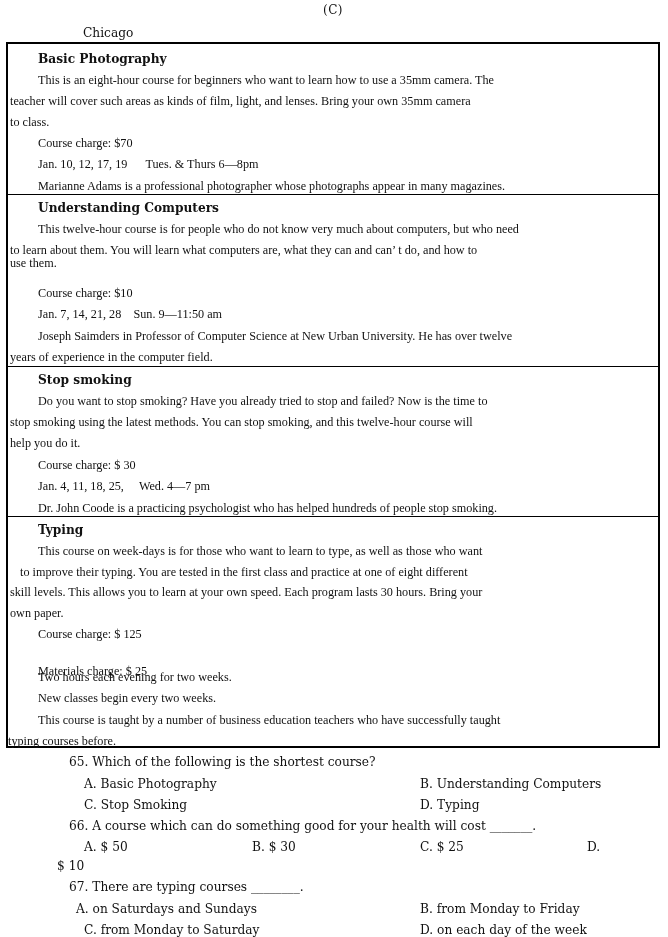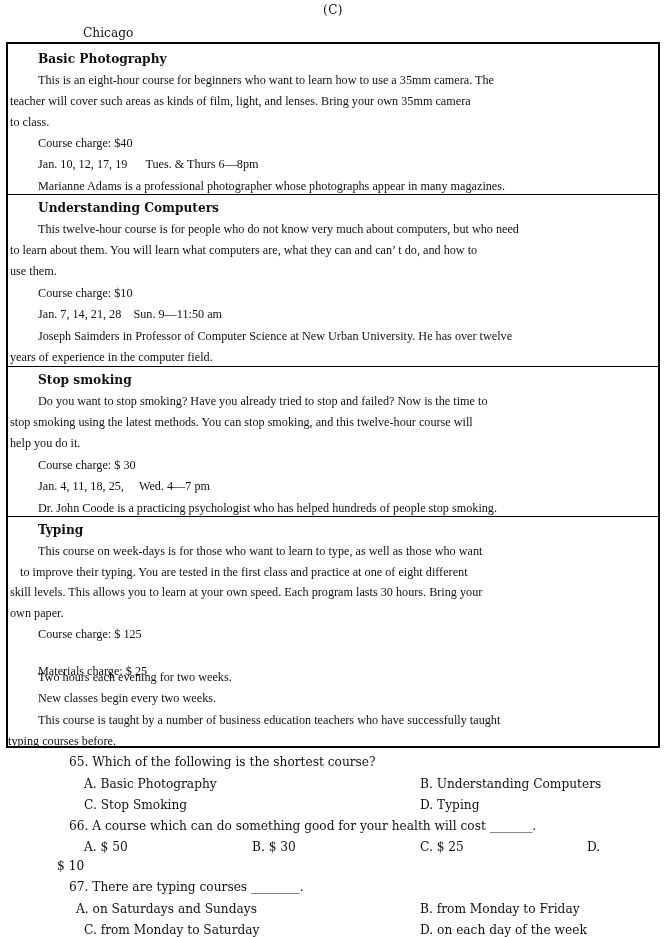--- a/index.html
+++ b/index.html
@@ -28,31 +28,31 @@
 <div class="abs section-label">(C)</div>
 <div class="abs city">Chicago</div>
 
 <div class="box">
 
   <div>
     <div class="line ind bold" style="top:8px">Basic Photography</div>
     <div class="line ind" style="top:29px">This is an eight-hour course for beginners who want to learn how to use a 35mm camera. The</div>
     <div class="line" style="top:50px; left:2px">teacher will cover such areas as kinds of film, light, and lenses. Bring your own 35mm camera</div>
     <div class="line" style="top:71px; left:2px">to class.</div>
-    <div class="line ind" style="top:92px">Course charge: $40</div>
+    <div class="line ind" style="top:92px">Course charge: $70</div>
     <div class="line ind" style="top:113px; white-space:pre">Jan. 10, 12, 17, 19      Tues. &amp; Thurs 6—8pm</div>
     <div class="line ind" style="top:135px">Marianne Adams is a professional photographer whose photographs appear in many magazines.</div>
   </div>
   <div class="divider" style="top:150px"></div>
 
   <div>
     <div class="line ind bold" style="top:157px">Understanding Computers</div>
     <div class="line ind" style="top:178px">This twelve-hour course is for people who do not know very much about computers, but who need</div>
     <div class="line" style="top:199px; left:2px">to learn about them. You will learn what computers are, what they can and can’ t do, and how to</div>
-    <div class="line" style="top:220px; left:2px">use them.</div>
+    <div class="line" style="top:212px; left:2px">use them.</div>
     <div class="line ind" style="top:242px">Course charge: $10</div>
     <div class="line ind" style="top:263px; white-space:pre">Jan. 7, 14, 21, 28    Sun. 9—11:50 am</div>
     <div class="line ind" style="top:285px">Joseph Saimders in Professor of Computer Science at New Urban University. He has over twelve</div>
     <div class="line" style="top:306px; left:2px">years of experience in the computer field.</div>
   </div>
   <div class="divider" style="top:322px"></div>
 
   <div>
     <div class="line ind bold" style="top:329px">Stop smoking</div>
     <div class="line ind" style="top:350px">Do you want to stop smoking? Have you already tried to stop and failed? Now is the time to</div>

